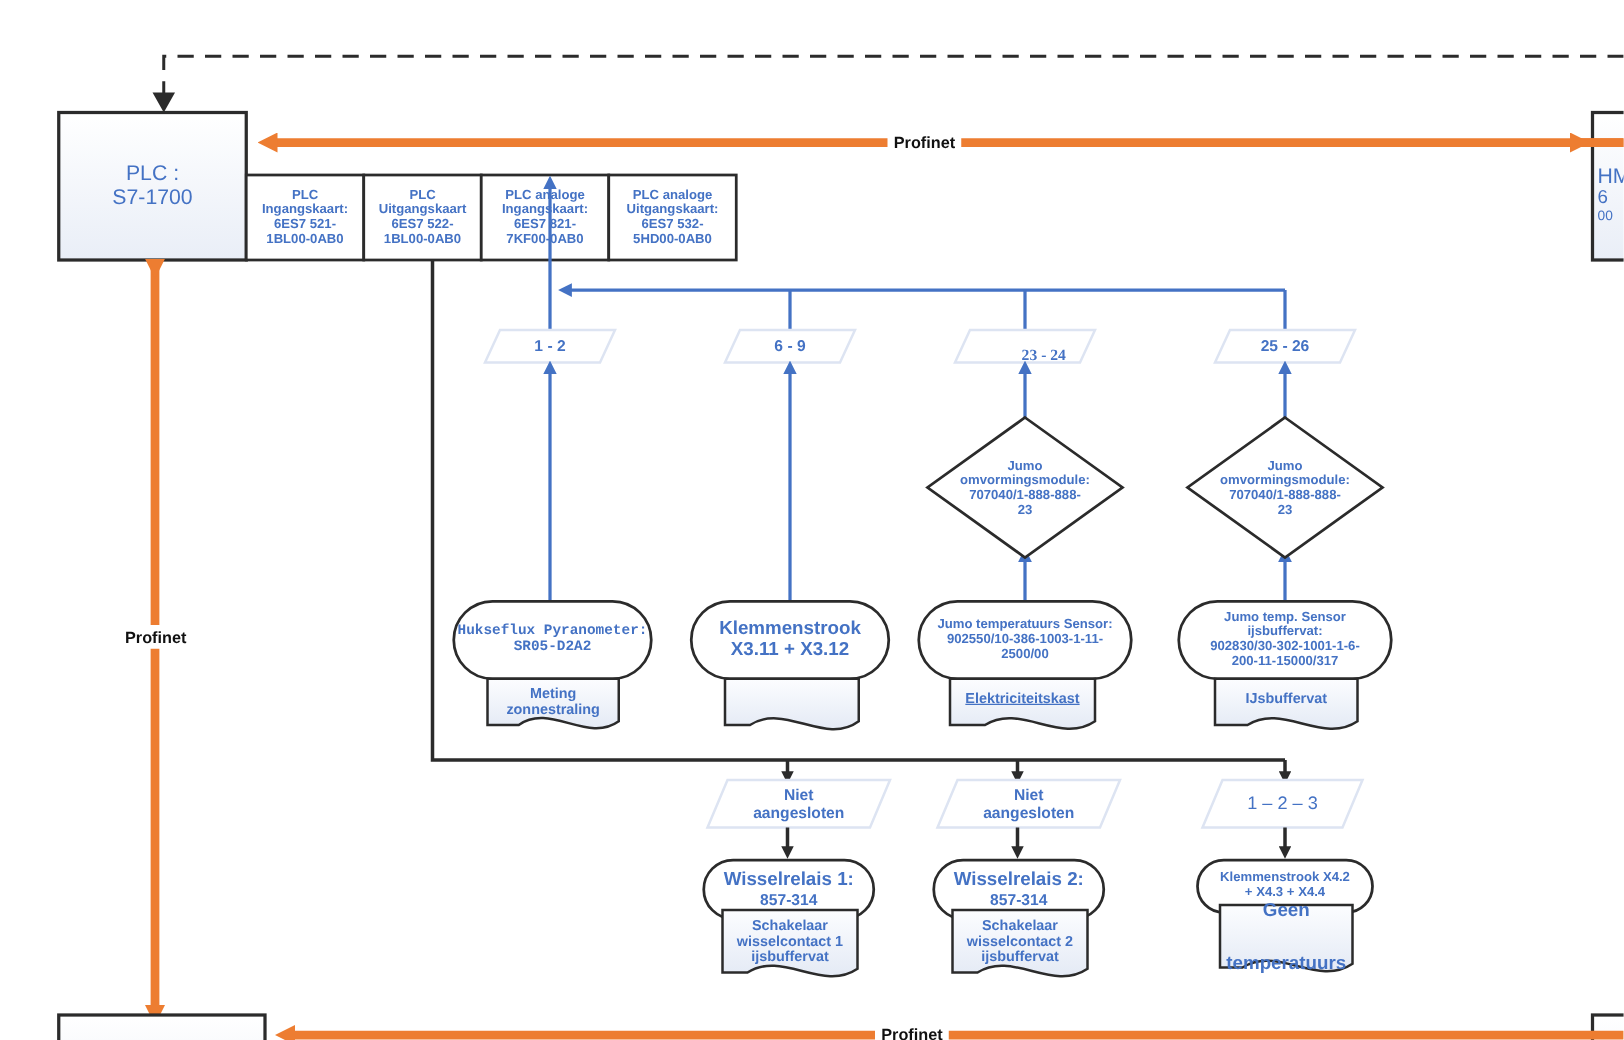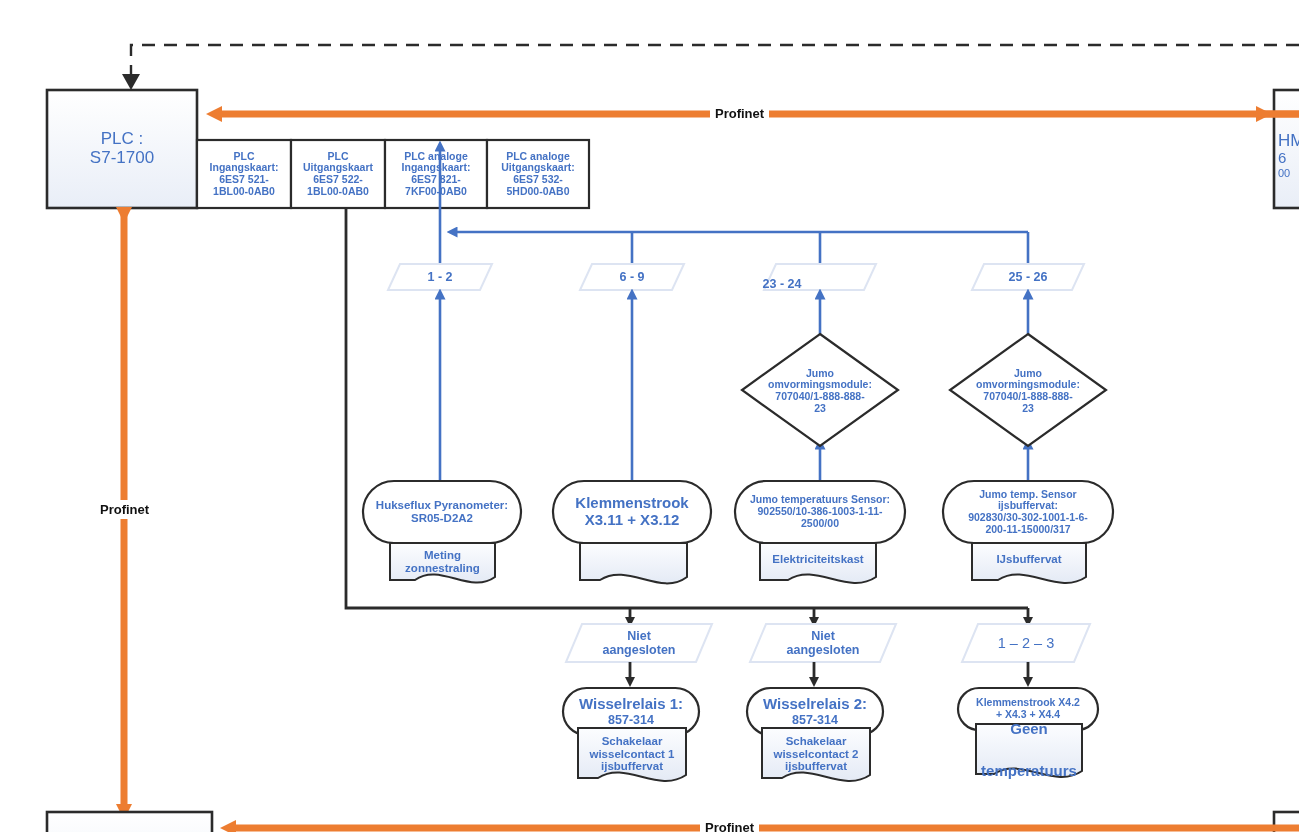--- a/index.html
+++ b/index.html
@@ -33,21 +33,21 @@
     line-height: 1.12;
     pointer-events: auto;
     box-sizing: border-box;
   }
   .plc-main-label { font-size: 17px; font-weight: 400; }
   .card-label { font-size: 10.5px; font-weight: 600; }
   .para-label { font-size: 12.5px; font-weight: 600; }
   .para-label-big { font-size: 14.5px; font-weight: 400; }
   .diamond-label { font-size: 10.5px; font-weight: 600; }
   .oval-label-lg { font-size: 15px; font-weight: 600; }
-  .oval-label-md { font-size: 11.5px; font-weight: 600; }
+  .oval-label-md { font-size: 11.5px; font-weight: 600; font-family: Liberation Mono, monospace; }
   .oval-label-sm { font-size: 10.5px; font-weight: 700; }
   .doc-label { font-size: 11.5px; font-weight: 600; }
   .doc-label-lg { font-size: 15px; font-weight: 600; gap: 25px; }
   .relay-title { font-size: 15px; font-weight: 600; }
   .relay-code { font-size: 12.5px; font-weight: 600; }
   .profinet-label {
     position: absolute;
     color: #111111;
     font-size: 13px;
     font-weight: bold;
@@ -238,21 +238,21 @@
     <span style="font-size:15px;">6</span>
     <span style="font-size:11px;">00</span>
   </div>
 
   <div class="profinet-label" style="left:710px; top:106px;">Profinet</div>
   <div class="profinet-vert" style="left:96px; top:500px;">Profinet</div>
   <div class="profinet-label" style="left:700px; top:820px;">Profinet</div>
 
   <div class="node-text para-label" style="left:388px; top:264px; width:104px; height:26px;">1 - 2</div>
   <div class="node-text para-label" style="left:580px; top:264px; width:104px; height:26px;">6 - 9</div>
-  <div class="node-text para-label" style="left:726px; top:264px; width:112px; height:40px;">23 - 24</div>
+  <div class="node-text para-label" style="left:779px; top:264px; width:112px; height:40px;font-family:Liberation Serif, serif;">23 - 24</div>
   <div class="node-text para-label" style="left:972px; top:264px; width:112px; height:26px;">25 - 26</div>
 
   <div class="node-text diamond-label" style="left:742px; top:356px; width:156px; height:70px;">
     <span>Jumo</span>
     <span>omvormingsmodule:</span>
     <span>707040/1-888-888-</span>
     <span>23</span>
   </div>
   <div class="node-text diamond-label" style="left:950px; top:356px; width:156px; height:70px;">
     <span>Jumo</span>
@@ -278,21 +278,21 @@
     <span>Jumo temp. Sensor</span>
     <span>ijsbuffervat:</span>
     <span>902830/30-302-1001-1-6-</span>
     <span>200-11-15000/317</span>
   </div>
 
   <div class="node-text doc-label" style="left:390px; top:545px; width:105px; height:34px;">
     <span>Meting</span>
     <span>zonnestraling</span>
   </div>
-  <div class="node-text doc-label" style="left:760px; top:545px; width:116px; height:28px;">
+  <div class="node-text doc-label" style="left:760px; top:545px; width:116px; height:28px;text-decoration:underline;">
     <span>Elektriciteitskast</span>
   </div>
   <div class="node-text doc-label" style="left:972px; top:545px; width:114px; height:28px;">
     <span>IJsbuffervat</span>
   </div>
 
   <div class="node-text para-label" style="left:566px; top:624px; width:146px; height:38px;">
     <span>Niet</span>
     <span>aangesloten</span>
   </div>

